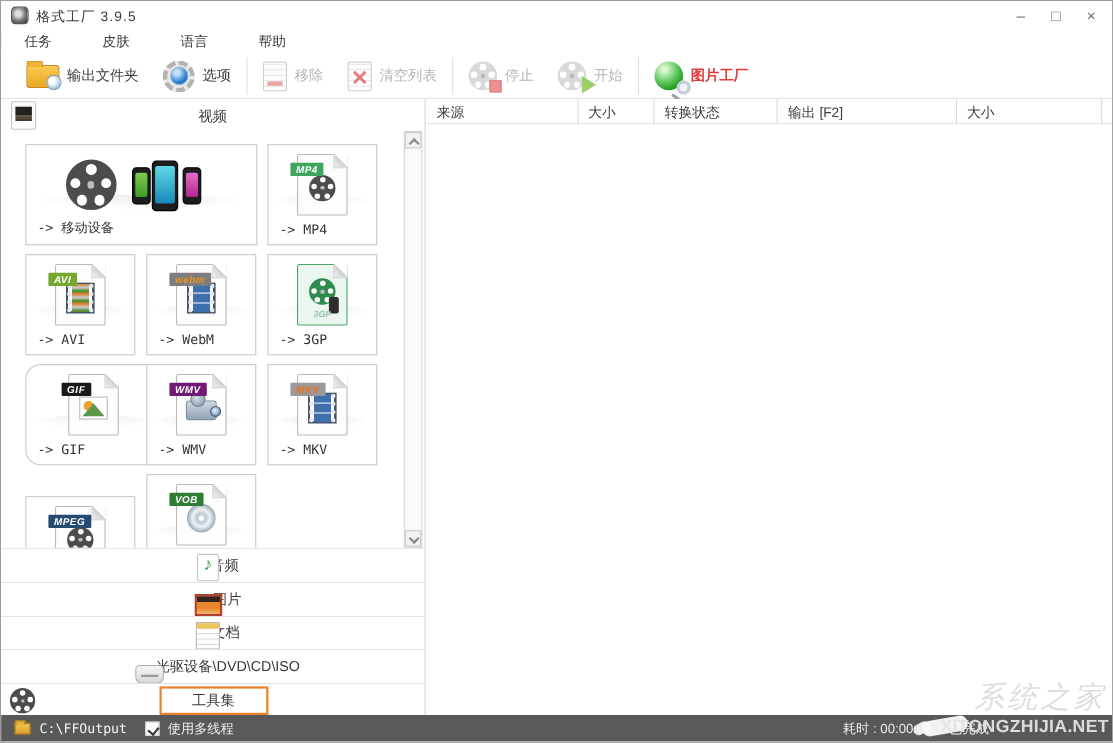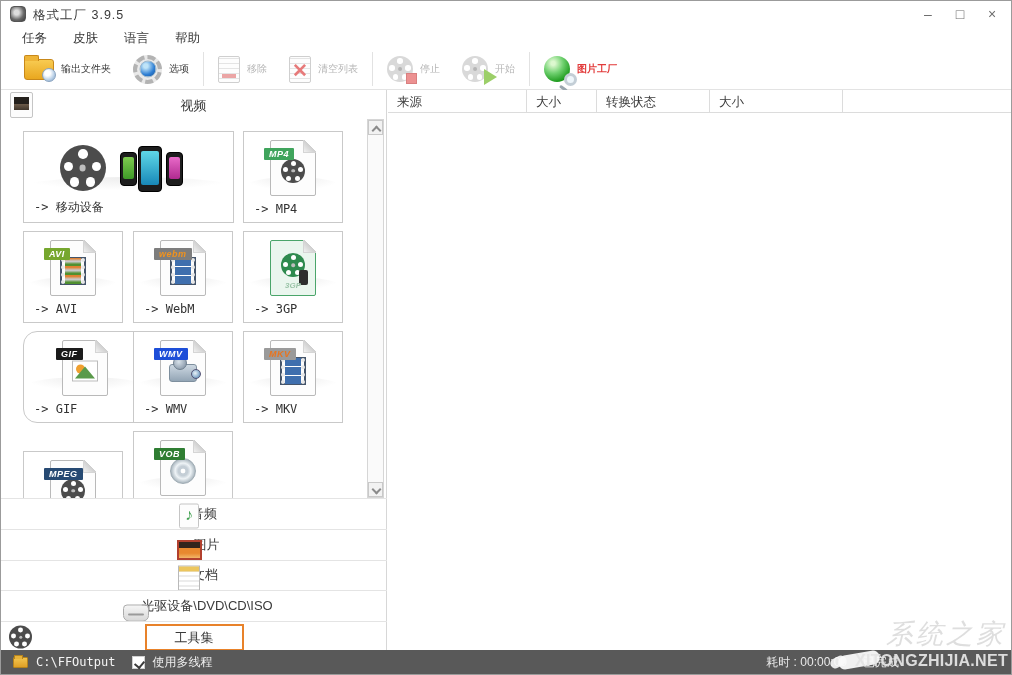--- a/index.html
+++ b/index.html
@@ -9,28 +9,28 @@
 
   
   .titlebar{ position:absolute; top:0; left:0; right:0; height:26px; background:#fff; }
   .app-icon{ position:absolute; left:9px; top:5px; width:16px; height:16px; border-radius:4px;
     background:radial-gradient(circle at 40% 40%, #ddd 20%, #6a6a6a 60%, #3a3a3a); border:1px solid #555;}
   .title{ position:absolute; left:32px; top:6px; font-size:12.5px; color:#3a3a3a; letter-spacing:1px;}
   .win-controls{ position:absolute; right:8px; top:0; height:26px; display:flex; align-items:center; gap:10px;}
   .wc{ width:22px; height:20px; text-align:center; line-height:20px; color:#6e6e6e; font-size:14px; cursor:default;}
 
   
-  .menubar{ position:absolute; top:26px; left:0; right:0; height:22px; display:flex; align-items:center; padding-left:8px;}
+  .menubar{ position:absolute; top:26px; left:0; right:0; height:22px; display:flex; align-items:center; padding-left:8px;gap:20px;}
   .menu-item{ padding:0 13px; font-size:12.5px; color:#3a3a3a; }
 
   
   .toolbar{ position:absolute; top:48px; left:0; right:0; height:41px; display:flex; align-items:center;
     padding-left:12px; border-bottom:1px solid #e3e3e3; background:#fff;}
   .tbtn{ display:flex; align-items:center; gap:7px; padding:0 11px; height:36px; }
-  .tlabel{ font-size:10px; color:#3a3a3a; white-space:nowrap;}
+  .tlabel{ font-size:13px; color:#3a3a3a; white-space:nowrap;}
   .tbtn.disabled .tlabel{ color:#b6b6b6; }
   .tsep{ width:1px; height:34px; background:#e2e2e2; margin:0 3px; }
 
   .folder-icon{ position:relative; width:30px; height:21px; background:linear-gradient(#f8cb52,#e9a71f);
     border:1px solid #c8881a; border-radius:2px 3px 3px 3px; }
   .folder-icon::before{ content:''; position:absolute; top:-5px; left:-1px; width:13px; height:5px;
     background:#eeb437; border:1px solid #c8881a; border-bottom:none; border-radius:2px 2px 0 0;}
   .folder-icon::after{ content:''; position:absolute; right:-3px; bottom:-3px; width:12px; height:12px; border-radius:50%;
     background:radial-gradient(circle at 38% 35%, #fff 25%, #bcd2e8 60%, #7d9cc0); border:1px solid #8aa4c0;}
 
@@ -366,21 +366,21 @@
                 <span class="pic" style="display:block;"></span>
               </span>
           </div>
         </div>
         <span class="tile-label">-&gt; GIF</span>
       </div>
 
       <div class="tile" style="left:132px;top:212px;width:100px;">
         <div class="tile-icon">
           <div class="pg">
-            <span class="tag" style="background:#1d4ed8">WMV</span>
+            <span class="tag" style="background:#701a75">WMV</span>
             <span class="motif" style="top:60%;">
                 <span class="cam" style="display:block;"></span>
               </span>
           </div>
         </div>
         <span class="tile-label">-&gt; WMV</span>
       </div>
 
       <div class="tile" style="left:242px;top:212px;width:100px;">
         <div class="tile-icon">
@@ -463,20 +463,21 @@
           <span class="cat-label">工具集</span>
         </span>
       </div>
     </div>
   </div>
 
   <div class="table-header">
     <span class="th" style="width:139px;">来源</span>
     <span class="th" style="width:70px;">大小</span>
     <span class="th" style="width:113px;">转换状态</span>
+    <span class="th" style="width:164px;">输出 [F2]</span>
     <span class="th" style="width:133px;">大小</span>
     <span class="th" style="flex:1;border-right:none;"></span>
   </div>
   <div class="table-body"></div>
 
   <div class="statusbar">
     <span class="sb-folder"></span>
     <span class="sb-path">C:\FFOutput</span>
     <span class="sb-check"></span>
     <span class="sb-mt">使用多线程</span>

